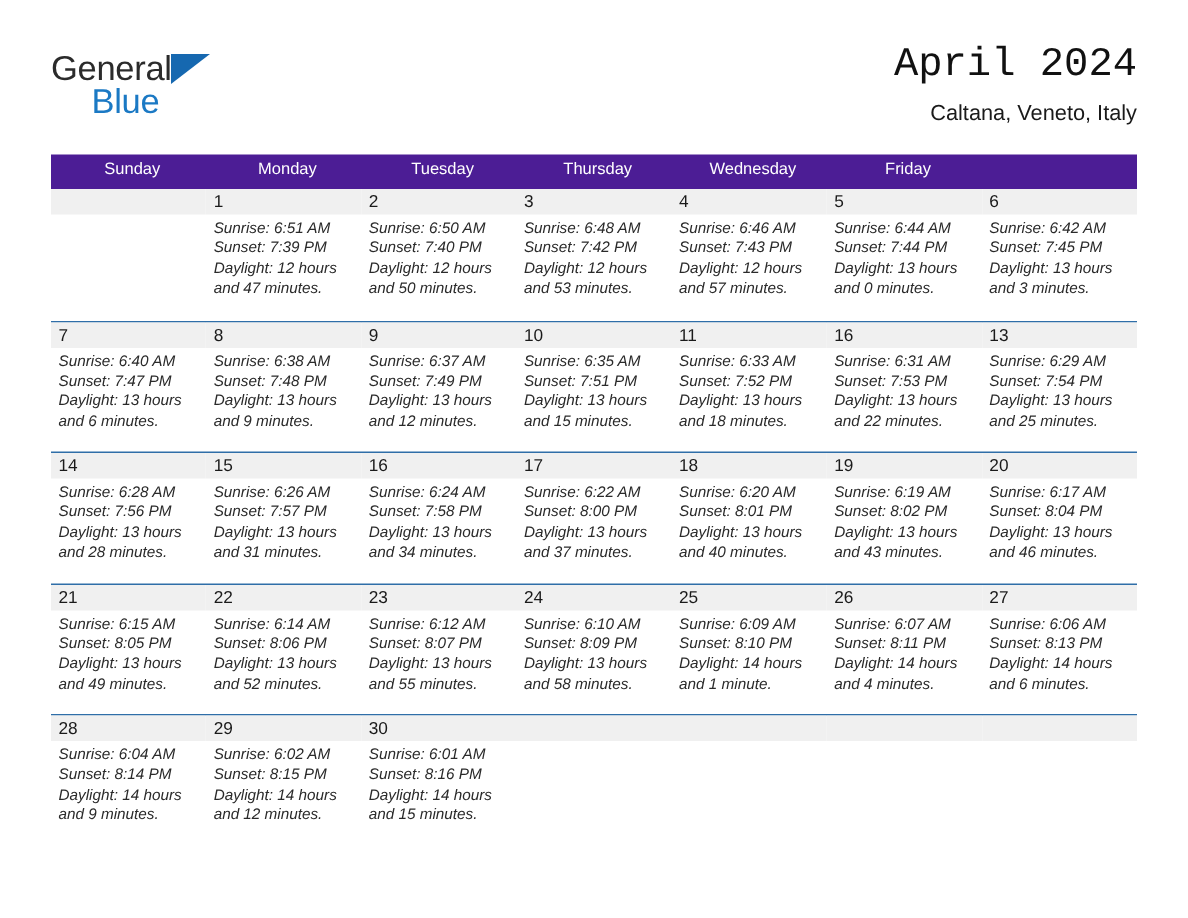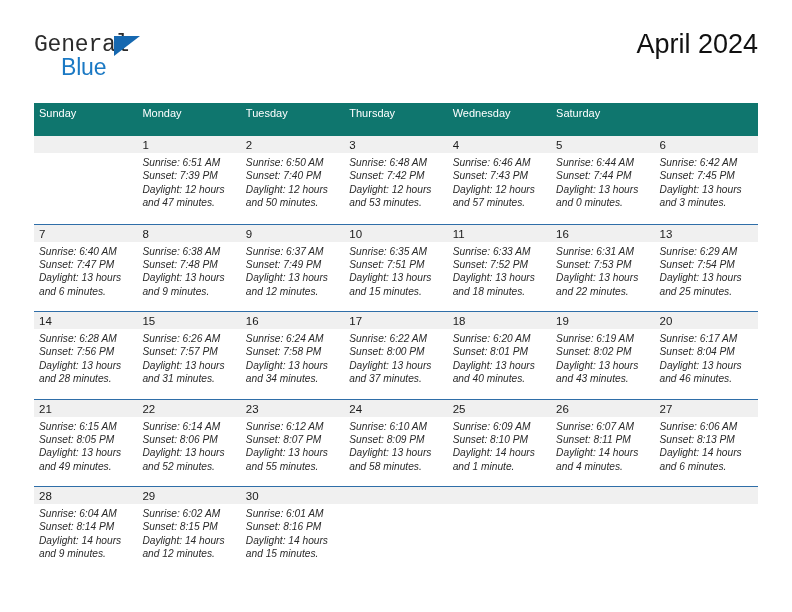--- a/index.html
+++ b/index.html
@@ -36,21 +36,21 @@
     width: 200px;
     height: 56px;
   }
   .brand-general {
     position: absolute;
     left: 0;
     top: 0;
     font-size: 23px;
     letter-spacing: -0.2px;
     color: #2b2b2b;
-    font-family: Liberation Mono, monospace;
+    font-family: Liberation Sans, sans-serif;
   }
   .brand-blue {
     position: absolute;
     left: 27px;
     top: 22px;
     font-size: 23px;
     letter-spacing: -0.2px;
     color: #1b79c4;
     font-family: Liberation Sans, sans-serif;
   }
@@ -68,40 +68,42 @@
     position: absolute;
     right: 0;
     top: 0;
     text-align: right;
   }
   .month-title {
     font-size: 27px;
     color: #111111;
     line-height: 32px;
     white-space: nowrap;
+    font-family: Liberation Mono, monospace;
   }
   .location-title {
     font-size: 14.5px;
     color: #1a1a1a;
     line-height: 20px;
     margin-top: 6px;
     white-space: nowrap;
   }
 
   
   .calendar {
     position: absolute;
     left: 34px;
     top: 103px;
     width: 724px;
   }
   .dow-row {
     display: flex;
-    background: #0f766e;
-    height: 33px;
+    background: #4c1d95;
+    height: 23px;
+    text-align: center;
   }
   .dow-cell {
     width: 103.43px;
     box-sizing: border-box;
     padding: 3px 0 0 5px;
     color: #ffffff;
     font-size: 11px;
     line-height: 15px;
     white-space: nowrap;
   }
@@ -151,33 +153,34 @@
   <div class="header">
 
     <div class="brand">
       <span class="brand-general">General</span>
       <span class="brand-triangle"></span>
       <span class="brand-blue">Blue</span>
     </div>
 
     <div class="titles">
       <div class="month-title">April 2024</div>
+      <div class="location-title">Caltana, Veneto, Italy</div>
     </div>
 
   </div>
 
   <div class="calendar">
 
     <div class="dow-row">
       <div class="dow-cell">Sunday</div>
       <div class="dow-cell">Monday</div>
       <div class="dow-cell">Tuesday</div>
       <div class="dow-cell">Thursday</div>
       <div class="dow-cell">Wednesday</div>
-      <div class="dow-cell">Saturday</div>
+      <div class="dow-cell">Friday</div>
     </div>
 
     <div class="week first">
       <div class="day-cell empty">
         <div class="daynum-band"></div>
         <div class="day-body">
           <div></div>
           <div></div>
           <div></div>
           <div></div>

